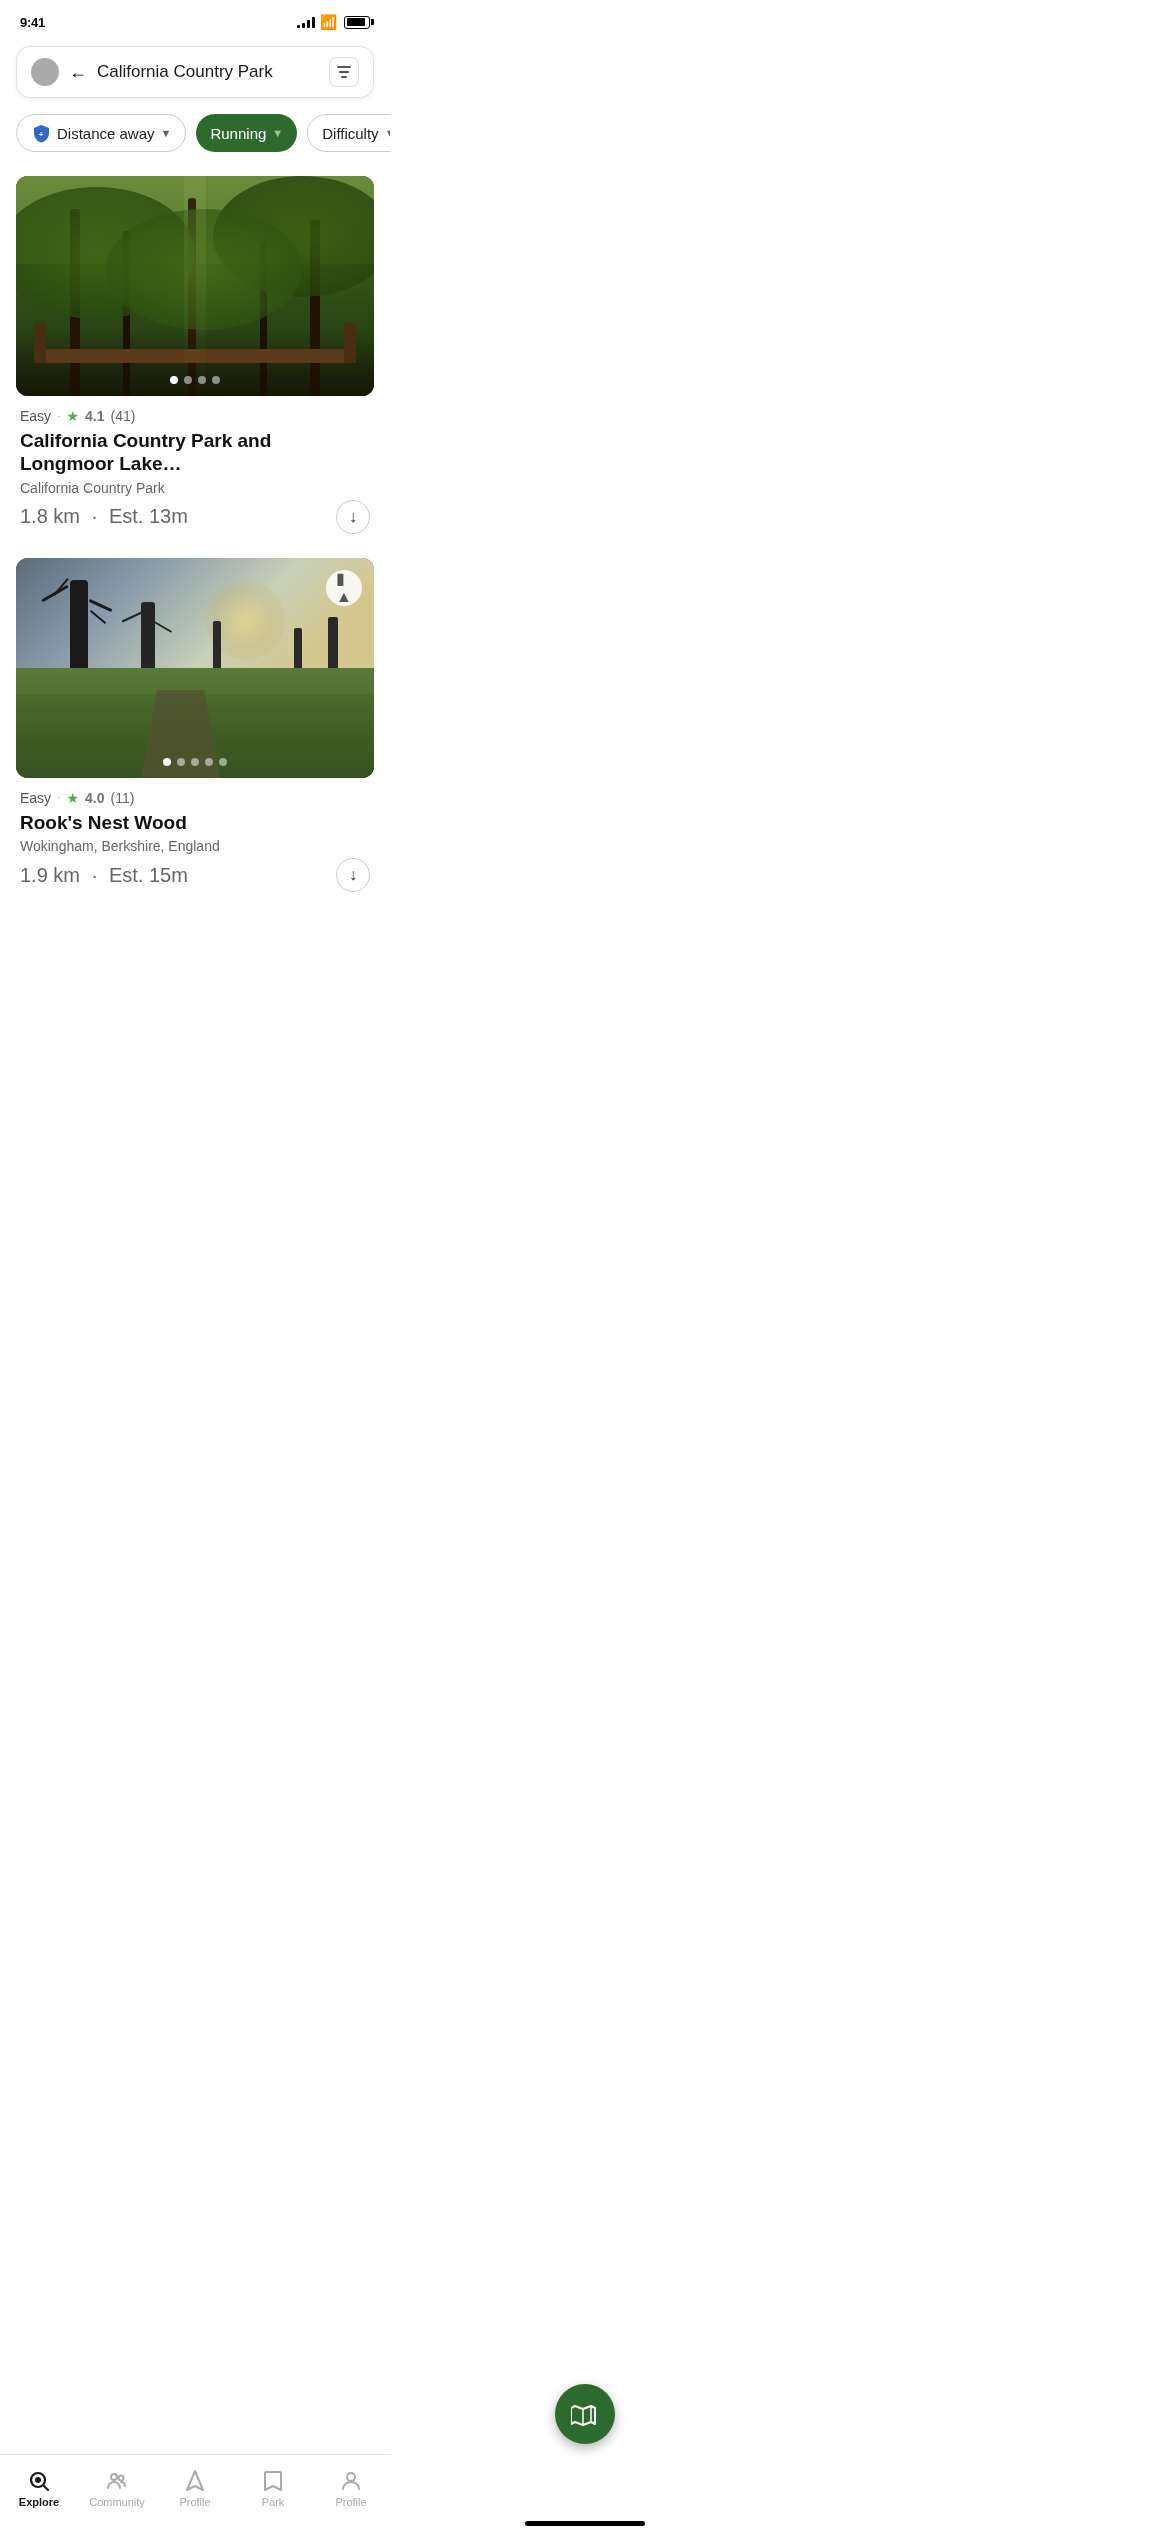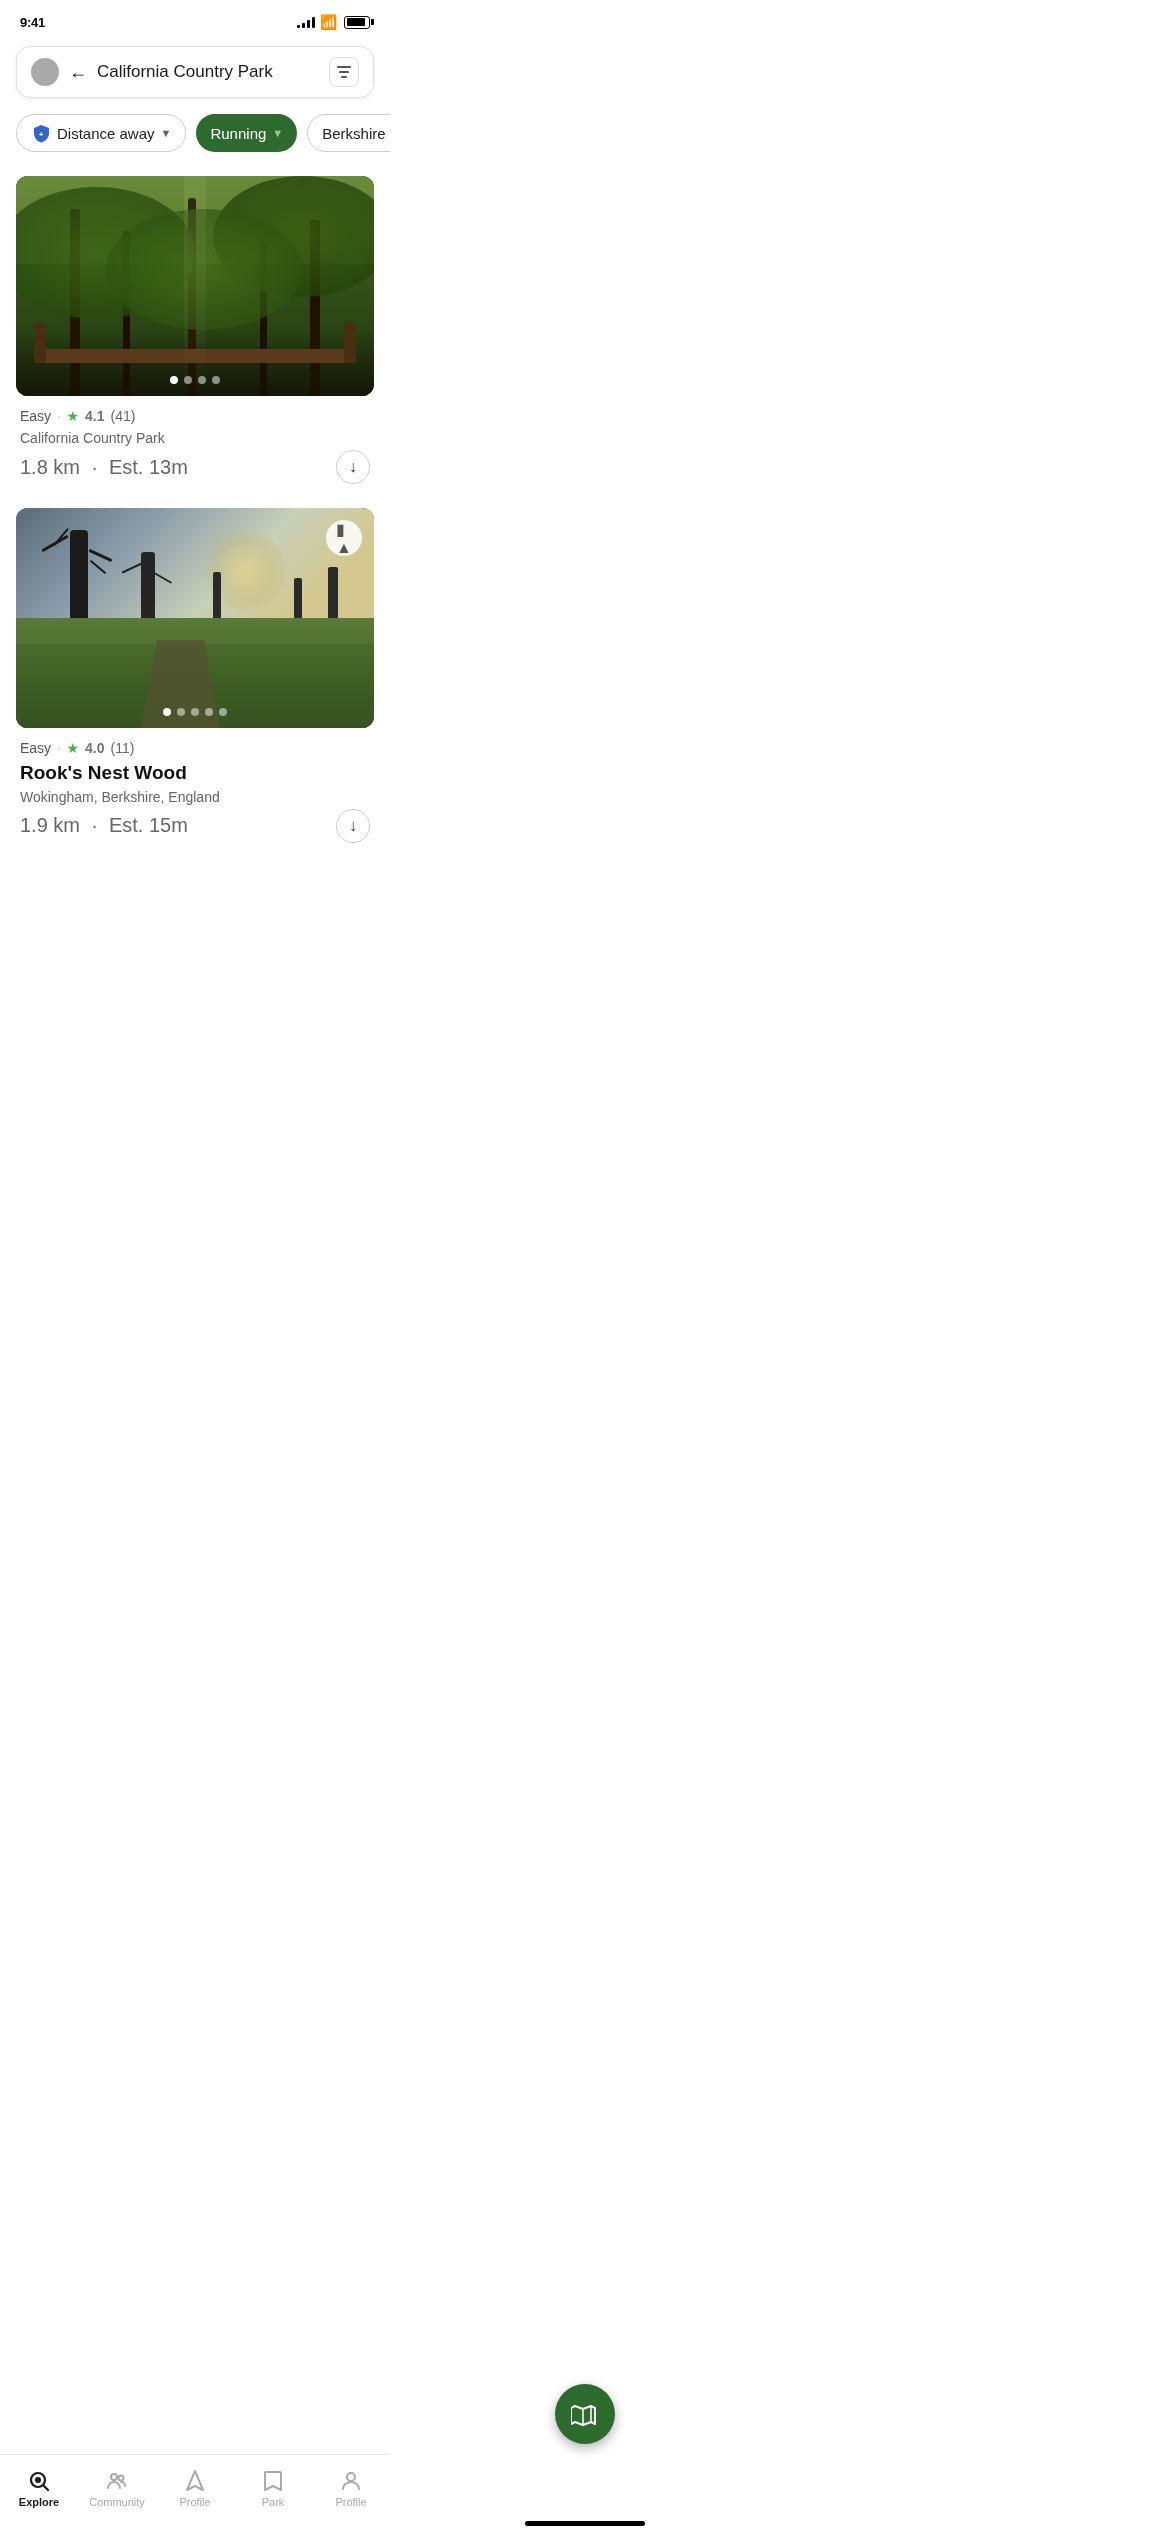--- a/index.html
+++ b/index.html
@@ -436,21 +436,21 @@
       <text x="10" y="13.5" text-anchor="middle" font-size="8" fill="white" font-weight="bold">+</text>
     </svg>
     <span>Distance away</span>
     <span class="chevron">▼</span>
   </div>
   <div class="chip chip-filled">
     <span>Running</span>
     <span class="chevron" style="color:rgba(255,255,255,0.8)">▼</span>
   </div>
   <div class="chip chip-outline">
-    <span>Berkshire</span>
+    <span>Difficulty</span>
     <span class="chevron">▼</span>
   </div>
 </div>
 
 <div class="cards-container">
 
   <div class="trail-card">
     <div class="card-image">
 
       <div class="forest-scene">
@@ -481,20 +481,21 @@
       </div>
     </div>
     <div class="card-info">
       <div class="card-meta">
         <span class="difficulty-label">Easy</span>
         <span class="dot-sep">·</span>
         <span class="star-icon">★</span>
         <span class="rating">4.1</span>
         <span class="review-count">(41)</span>
       </div>
+      <div class="card-title">California Country Park and Longmoor Lake…</div>
       <div class="card-location">California Country Park</div>
       <div class="card-distance-row">
         <span class="card-distance">1.8 km &nbsp;·&nbsp; Est. 13m</span>
         <div class="download-btn">
           <span class="download-icon">↓</span>
         </div>
       </div>
     </div>
   </div>
 

